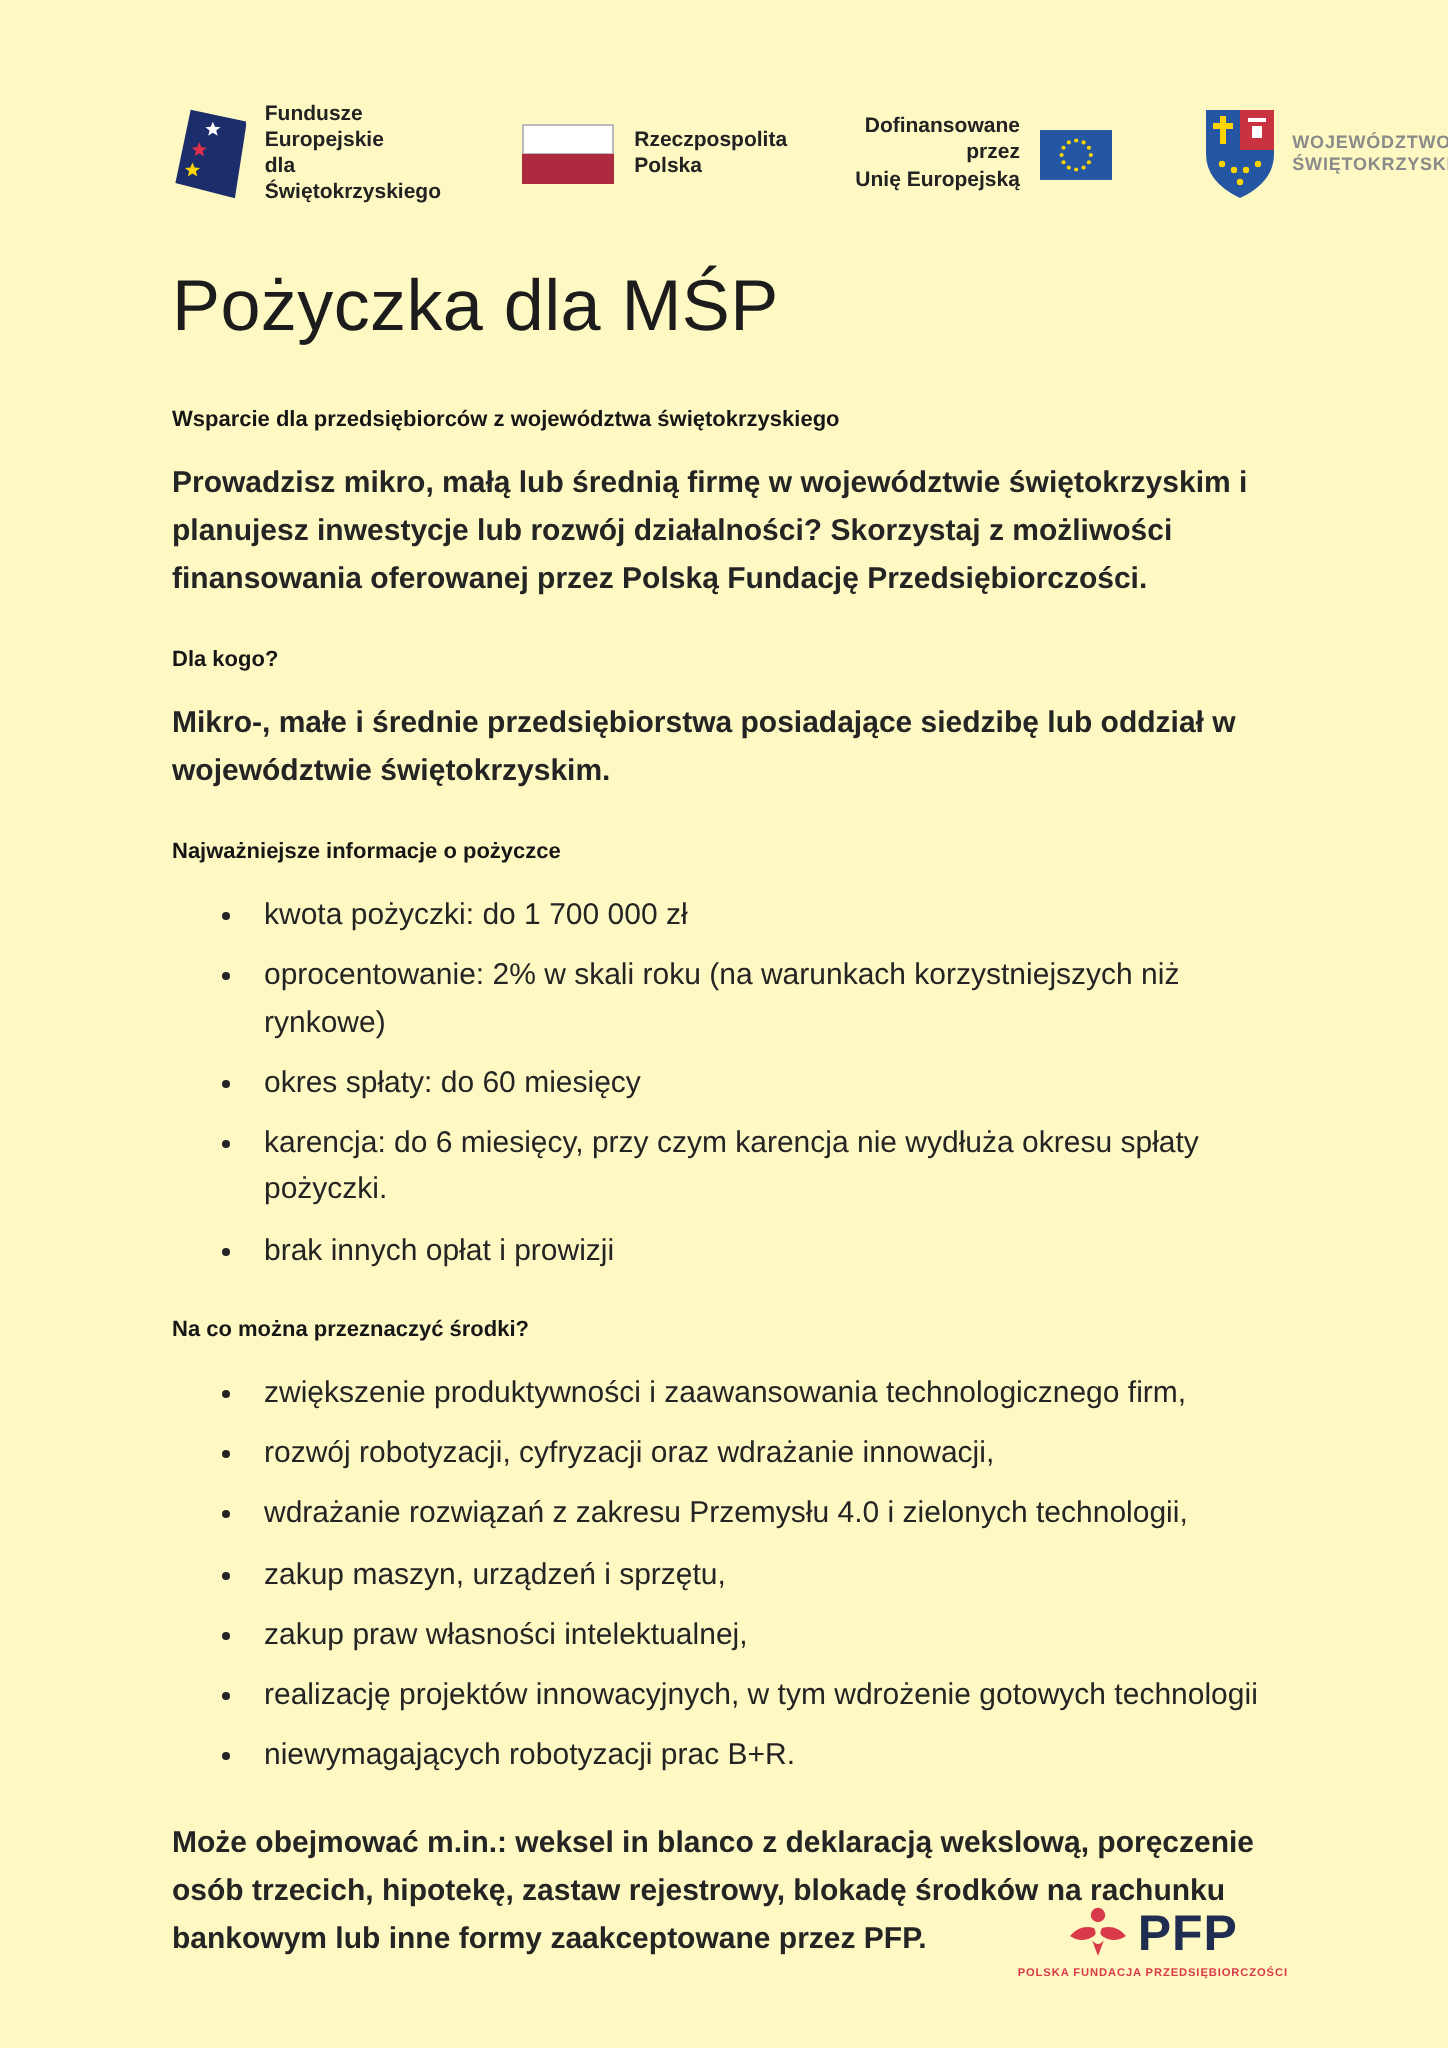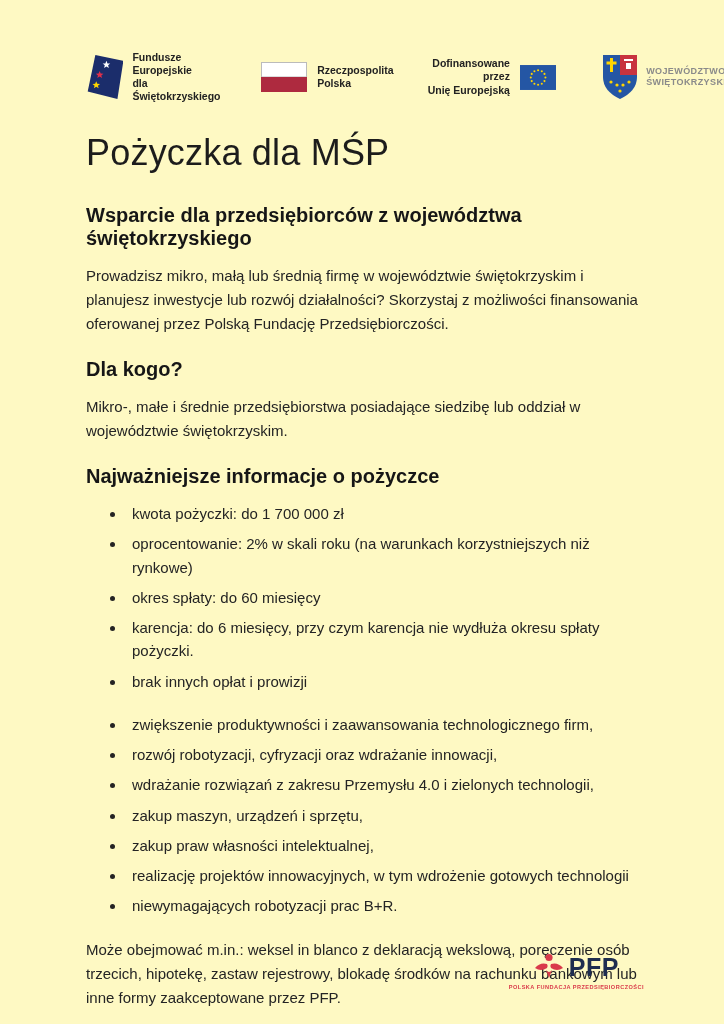--- a/index.html
+++ b/index.html
@@ -32,24 +32,24 @@
   .lg-eu{margin-left:30px;}
   .lg-eu svg{margin-left:10px;}
   .vdivider{width:1px;height:44px;background:#555;margin:0 22px 0 24px;}
   .lg-arms svg{margin-right:8px;}
   
   h1.title{
     font-size:36px;font-weight:500;letter-spacing:.2px;
     margin:0 0 30px 0;color:#1c1c1c;
   }
   h2.sec{
-    font-size:20px;font-weight:700;margin:22px 0 14px 0;color:#161616;
+    font-size:11px;font-weight:700;margin:22px 0 14px 0;color:#161616;
   }
   p.body{
-    font-size:15px;line-height:1.6;margin:0 0 18px 0;color:#242424;
+    font-size:15px;line-height:1.6;margin:0 0 18px 0;color:#242424;font-weight:bold;
   }
   ul.bullets{
     margin:0 0 20px 0;padding:0 0 0 40px;
     font-size:15px;line-height:1.55;color:#242424;
   }
   ul.bullets li{margin:0 0 7px 0;padding-left:6px;}
   
   .footer-brand{
     position:absolute;right:80px;bottom:34px;
     display:flex;flex-direction:column;align-items:center;
@@ -148,20 +148,21 @@
 
   <h2 class="sec">Najważniejsze informacje o pożyczce</h2>
   <ul class="bullets">
     <li>kwota pożyczki: do 1 700 000 zł</li>
     <li>oprocentowanie: 2% w skali roku (na warunkach korzystniejszych niż rynkowe)</li>
     <li>okres spłaty: do 60 miesięcy</li>
     <li>karencja: do 6 miesięcy, przy czym karencja nie wydłuża okresu spłaty pożyczki.</li>
     <li>brak innych opłat i prowizji</li>
   </ul>
 
+  <h2 class="sec">Na co można przeznaczyć środki?</h2>
   <ul class="bullets">
     <li>zwiększenie produktywności i zaawansowania technologicznego firm,</li>
     <li>rozwój robotyzacji, cyfryzacji oraz wdrażanie innowacji,</li>
     <li>wdrażanie rozwiązań z zakresu Przemysłu 4.0 i zielonych technologii,</li>
     <li>zakup maszyn, urządzeń i sprzętu,</li>
     <li>zakup praw własności intelektualnej,</li>
     <li>realizację projektów innowacyjnych, w tym wdrożenie gotowych technologii</li>
     <li>niewymagających robotyzacji prac B+R.</li>
   </ul>
 

